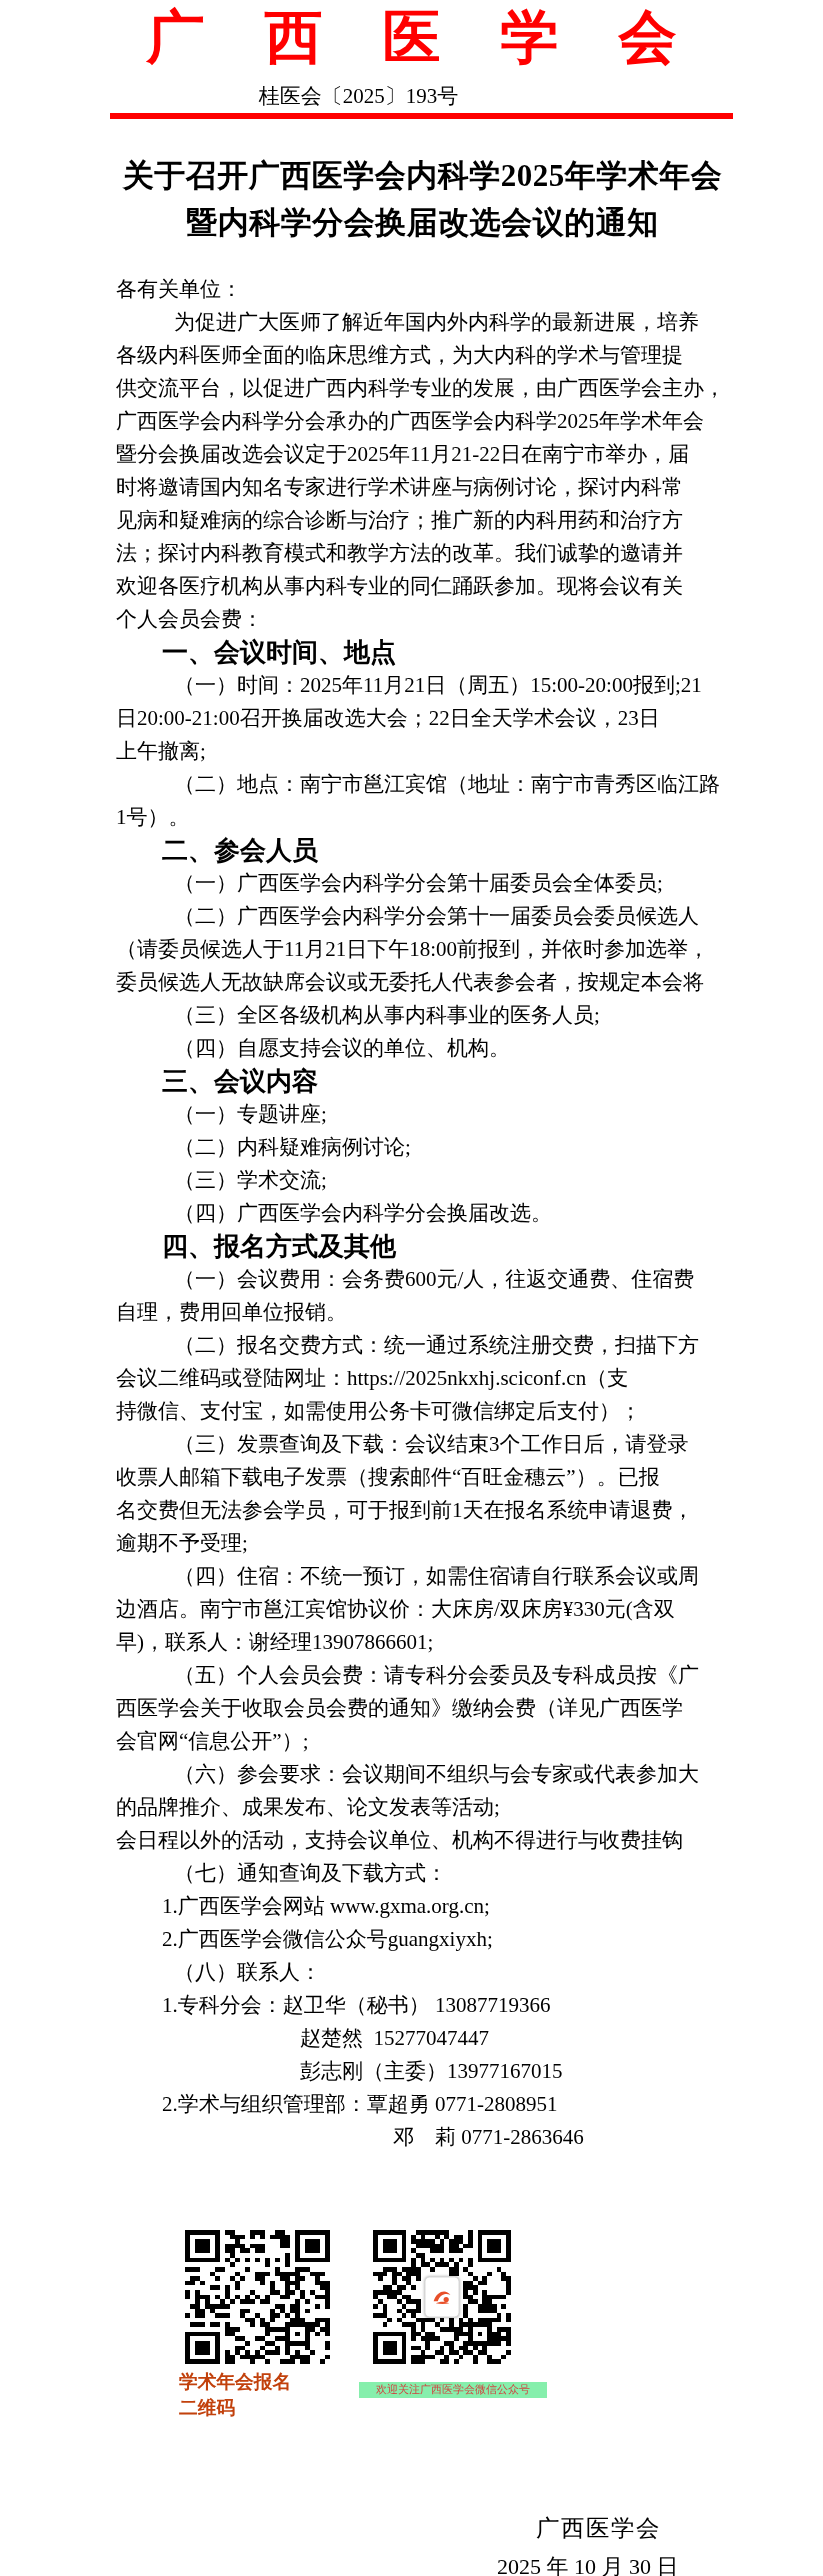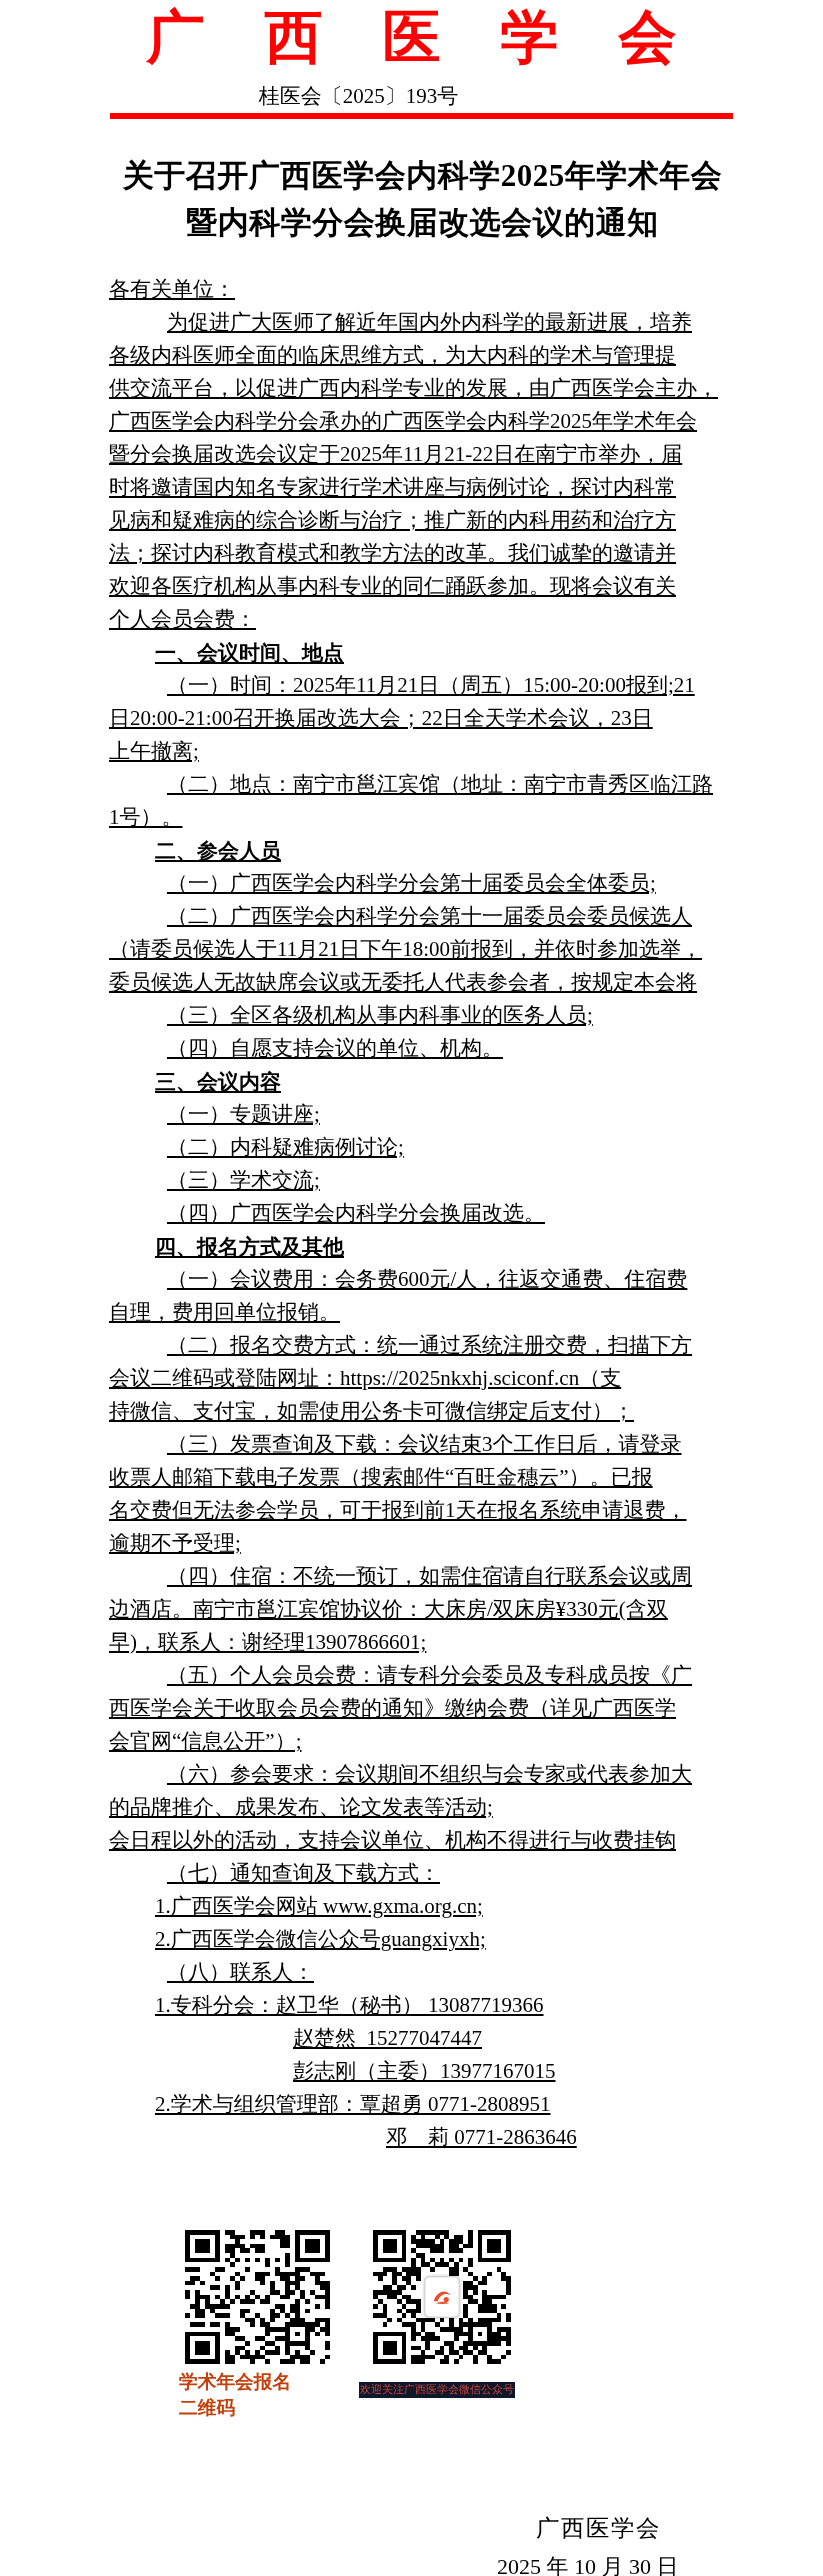--- a/index.html
+++ b/index.html
@@ -43,33 +43,32 @@
     position:absolute;
     top:152px; left:112px; width:621px;
     text-align:center;
     font-size:31px;
     font-weight:bold;
     line-height:47px;
     letter-spacing:0.5px;
   }
   .body-block{
     position:absolute;
-    top:273px; left:109px; width:629px;
+    top:273px; left:116px; width:629px;
     font-size:21px;
     line-height:33px;
-    text-decoration:underline;
   }
   .line{white-space:pre-wrap;}
   .line.i{padding-left:58px;}
   .line.s{padding-left:46px;}
   .line.h{
     padding-left:46px;
     font-weight:bold;
     font-family:"Liberation Sans","DejaVu Sans",sans-serif;
-    font-size:21px;
+    font-size:26px;
   }
   .line.c1{padding-left:184px;}
   .line.c2{padding-left:277px;}
 
   .qr{position:absolute; top:2230px;}
   .qr svg{display:block;}
   #qr-left{left:185px;}
   #qr-right{left:373px;}
   .qr-logo{
     position:absolute;
@@ -86,26 +85,26 @@
     position:absolute;
     top:2369px; left:179px; width:135px;
     color:#c2410c;
     font-weight:bold;
     font-size:18.7px;
     line-height:26px;
     font-family:"Liberation Sans","DejaVu Sans",sans-serif;
   }
   .qr-caption-right{
     position:absolute;
-    top:2382px; left:359px; width:156px;
+    top:2382px; left:359px; width:188px;
     text-align:center;
     color:#cf4540;
     font-size:11px;
     line-height:15.6px;
-    background:#0f172a;
+    background:#86efac;
     font-family:"Liberation Sans","DejaVu Sans",sans-serif;
   }
   .signature{
     position:absolute;
     top:2512px; left:536px;
     font-size:23.4px;
     letter-spacing:1.6px;
     white-space:nowrap;
   }
   .sig-date{

